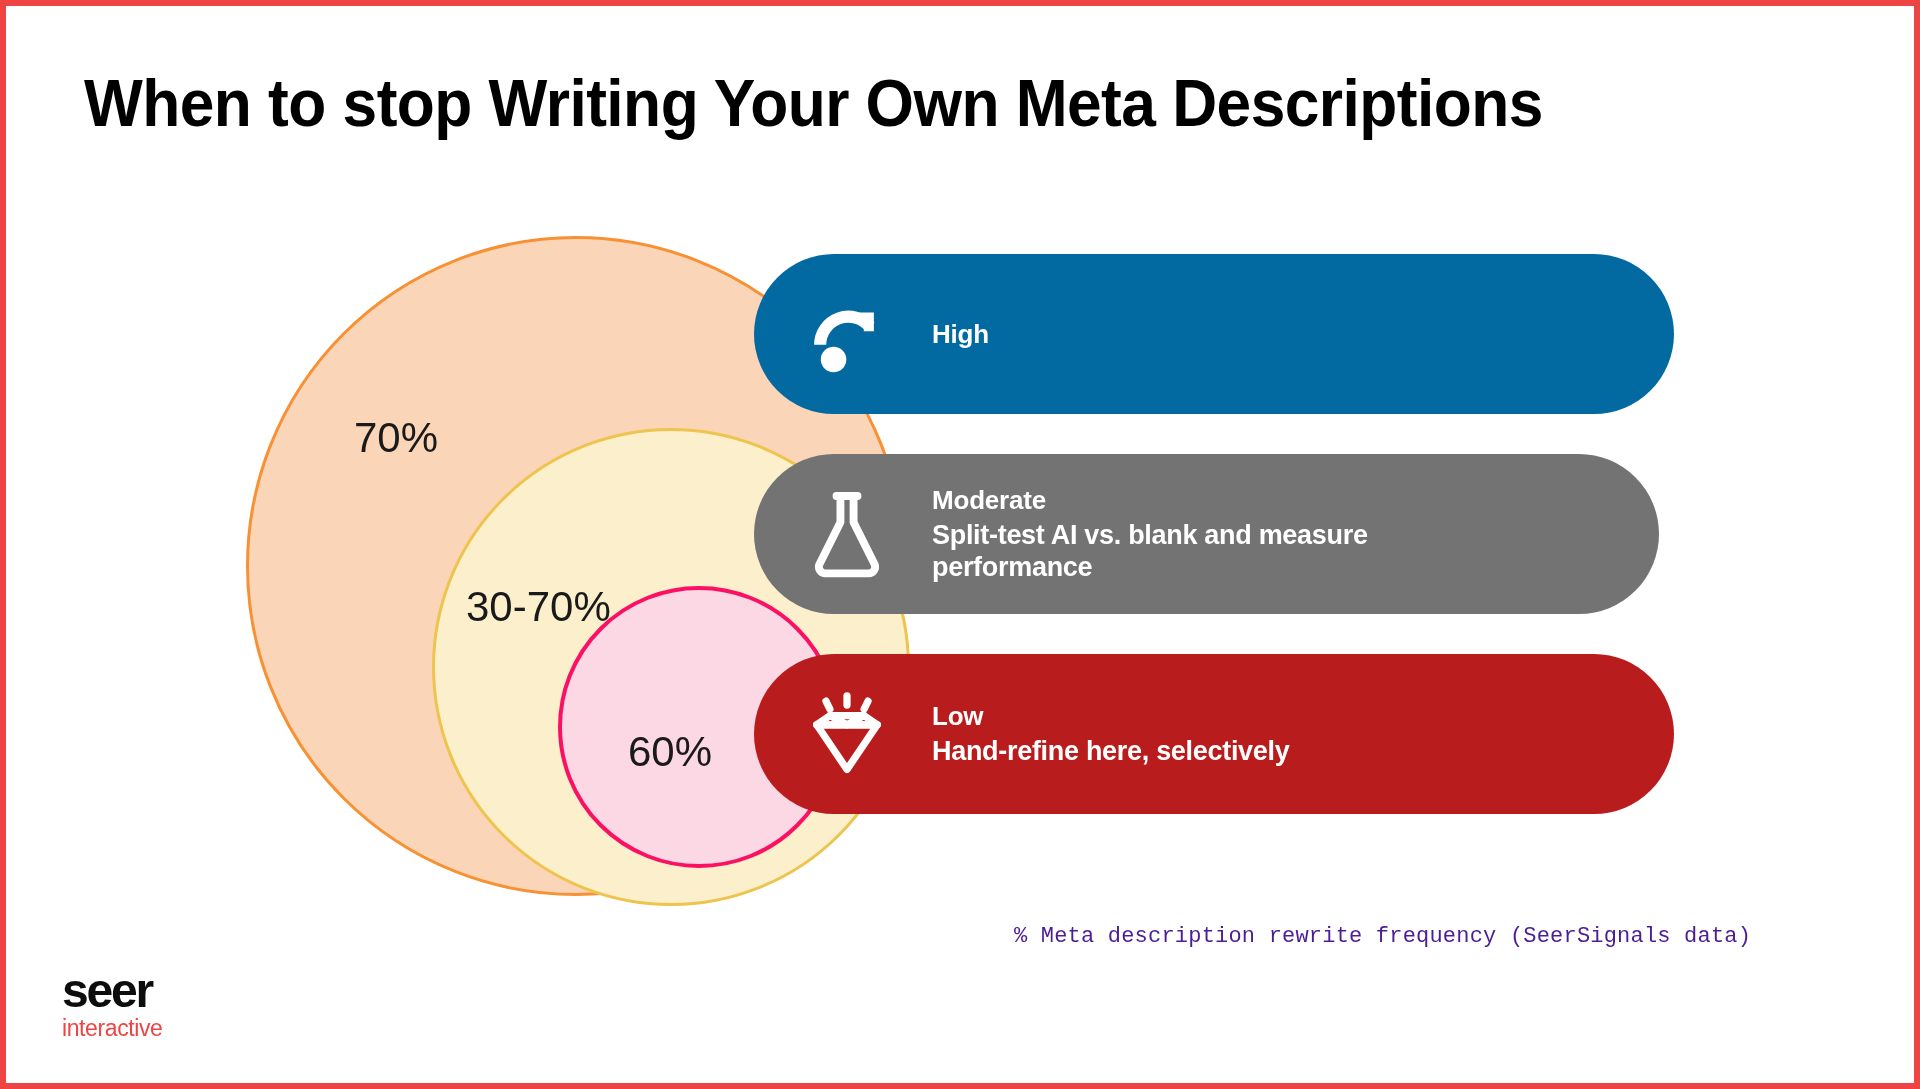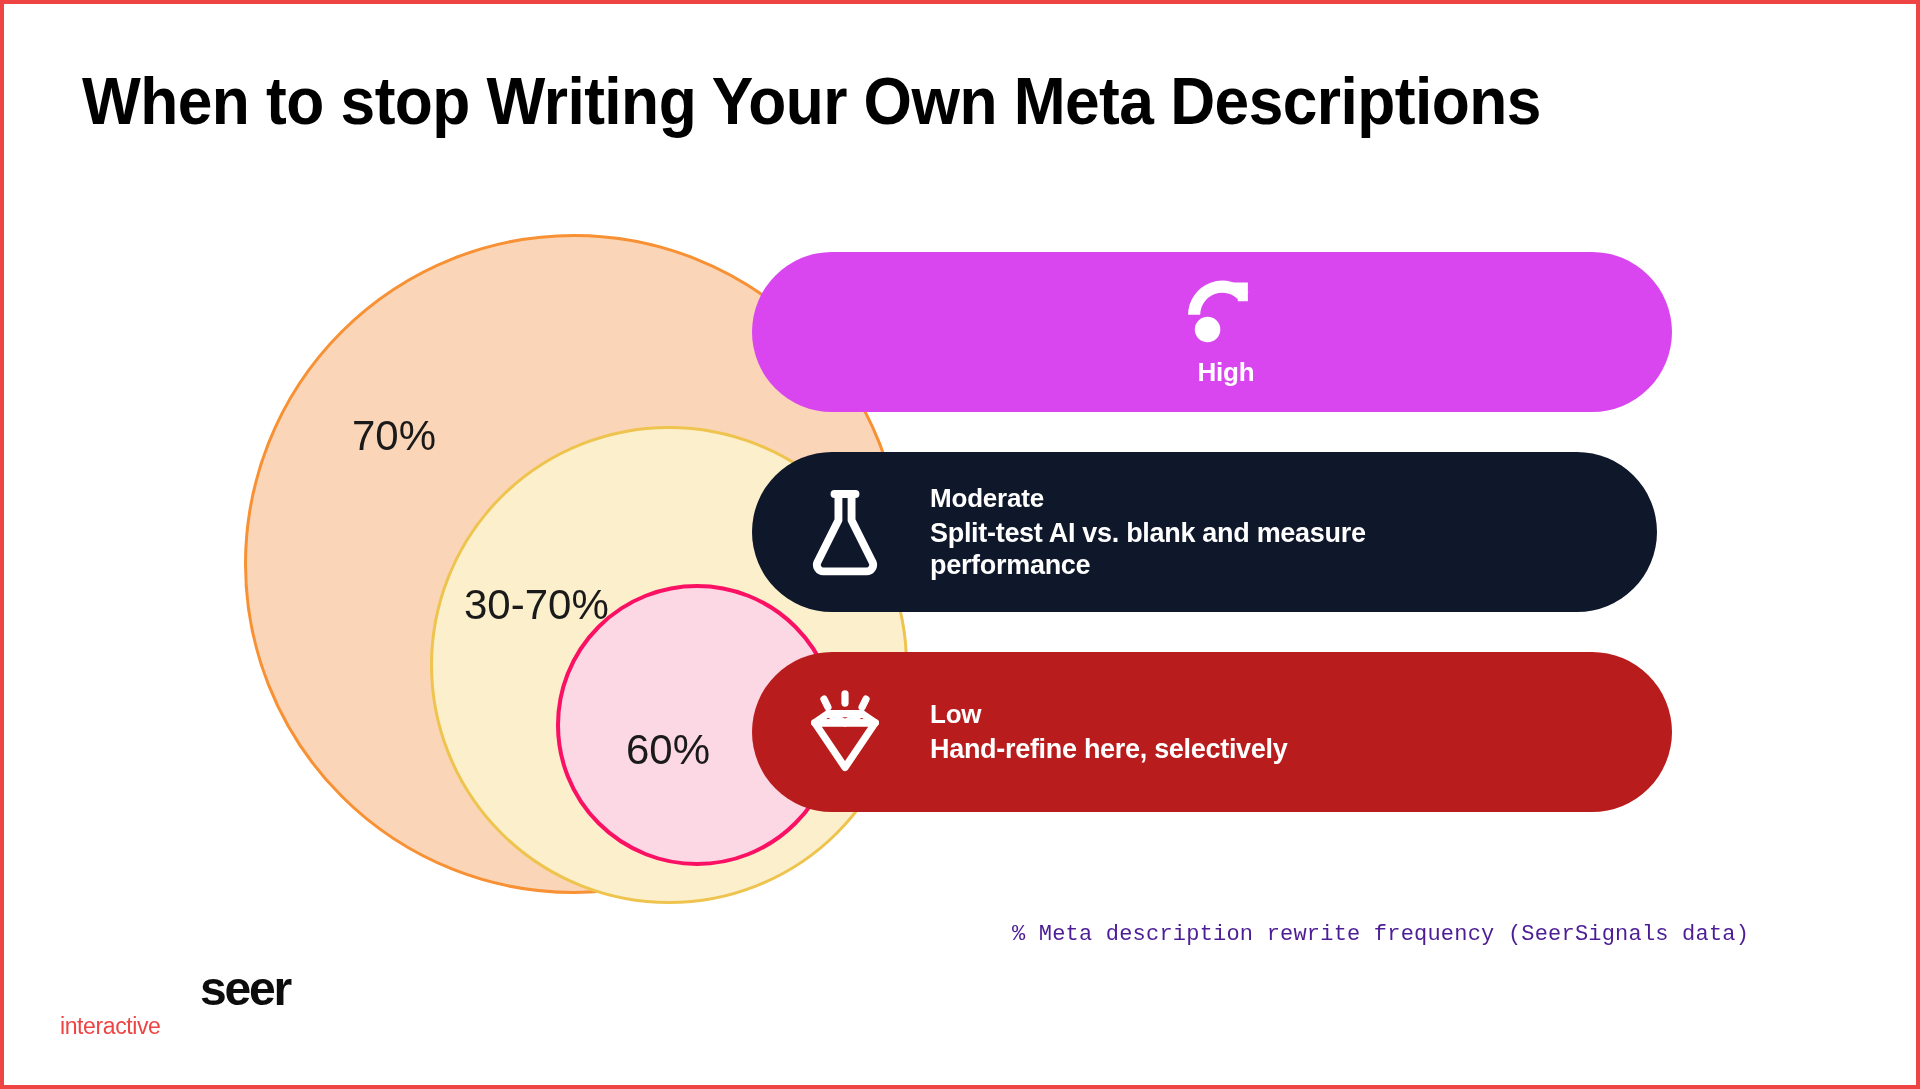--- a/index.html
+++ b/index.html
@@ -9,21 +9,21 @@
     height: 1089px;
     background: #ffffff;
     font-family: "Liberation Sans", sans-serif;
   }
 
   #frame {
     position: relative;
     width: 1920px;
     height: 1089px;
     background: #ffffff;
-    border: 4px solid #ef4444;
+    border: 6px solid #ef4444;
     overflow: hidden;
   }
 
   
   #title {
     position: absolute;
     left: 78px;
     top: 62px;
     width: 1760px;
     font-family: "Liberation Sans Narrow", "Liberation Sans", sans-serif;
@@ -99,30 +99,29 @@
     border-radius: 999px;
     padding-left: 18px;
     color: #ffffff;
   }
 
   #pill-high {
     left: 748px;
     top: 248px;
     width: 920px;
     height: 160px;
-    background: #d946ef;
-    flex-direction: column;
+    background: #0369a1;
   }
 
   #pill-mod {
     left: 748px;
     top: 448px;
     width: 905px;
     height: 160px;
-    background: #0f172a;
+    background: #737373;
   }
 
   #pill-low {
     left: 748px;
     top: 648px;
     width: 920px;
     height: 160px;
     background: #b91c1c;
   }
 
@@ -177,21 +176,20 @@
     width: 230px;
   }
 
   #logo-word {
     font-family: "Liberation Sans", sans-serif;
     font-size: 48px;
     font-weight: 700;
     letter-spacing: -2.2px;
     color: #0d0d0d;
     line-height: 0.95;
-    text-align: right;
   }
 
   #logo-sub {
     font-family: "Liberation Sans", sans-serif;
     font-size: 23px;
     font-weight: 400;
     letter-spacing: -0.4px;
     color: #ef4444;
     line-height: 1.1;
     margin-top: 2px;

